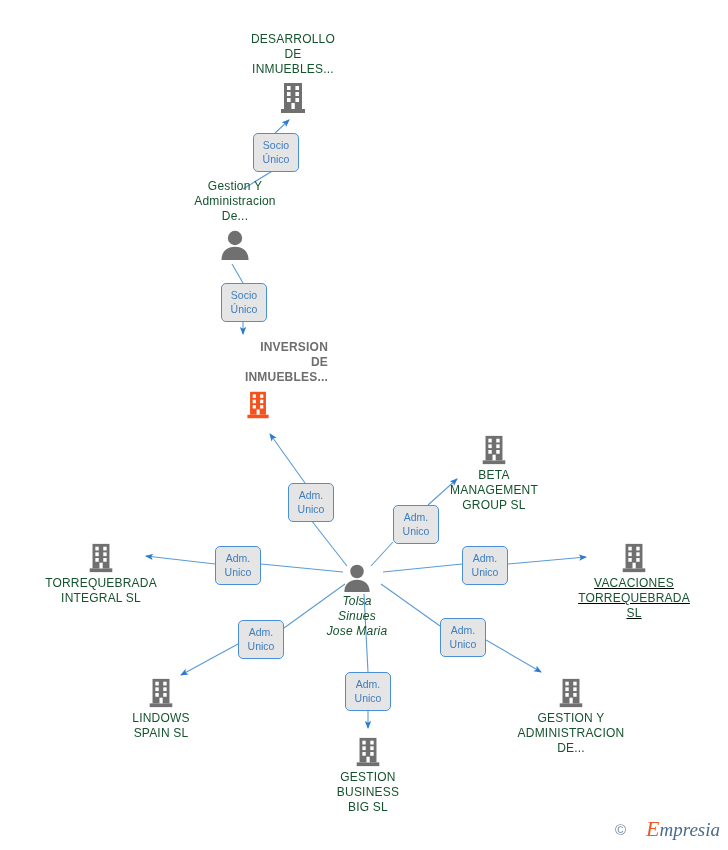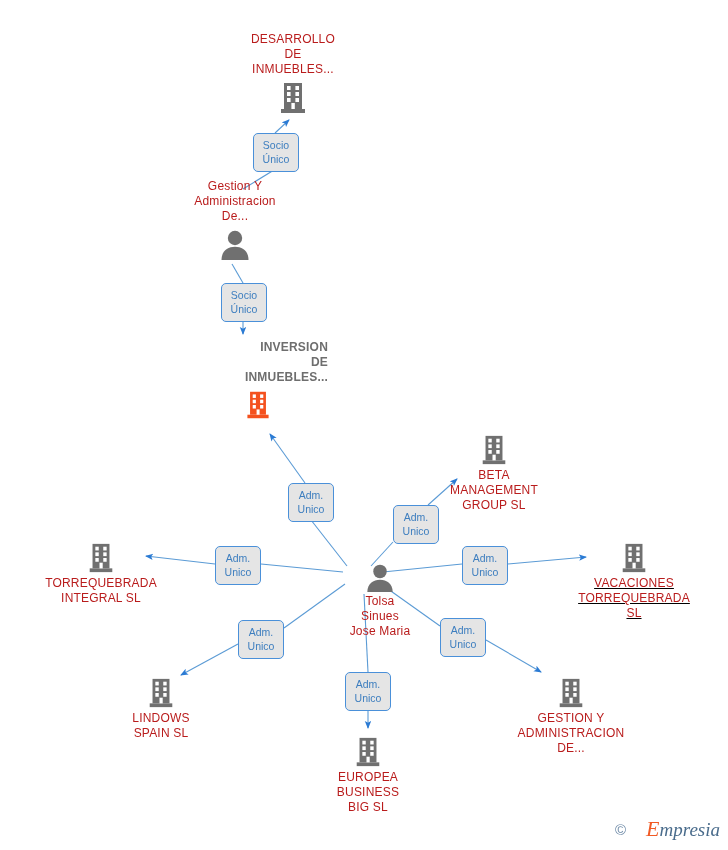--- a/index.html
+++ b/index.html
@@ -21,21 +21,21 @@
   
   .node {
     position: absolute;
     width: 140px;
     margin-left: -70px;
     text-align: center;
     line-height: 15px;
   }
   .node-label {
     font-size: 12px;
-    color: #b91c1c;
+    color: #14532d;
     letter-spacing: .2px;
     white-space: pre-line;
   }
   .node-label.strong { font-weight: bold; color: #6e6e6e; text-align: right; }
   .node-icon {
     display: block;
     margin: 0 auto;
   }
   .node.label-top .node-label { margin-bottom: 4px; }
   .node.label-bottom .node-label { margin-top: 2px; }
@@ -155,21 +155,21 @@
         <rect x="19.4" y="5" width="3.6" height="4"></rect>
         <rect x="11" y="11" width="3.6" height="4"></rect>
         <rect x="19.4" y="11" width="3.6" height="4"></rect>
         <rect x="11" y="17" width="3.6" height="4"></rect>
         <rect x="19.4" y="17" width="3.6" height="4"></rect>
         <rect x="15.4" y="22" width="3.4" height="6"></rect>
       </g>
     </svg>
   </div>
 
-  <div class="node label-bottom" style="left:380px; top:562px;">
+  <div class="node label-bottom" style="left:357px; top:562px;font-style:italic;">
     <svg class="node-icon" width="32" height="30" viewBox="0 0 34 32">
       <g fill="#707070">
         <circle cx="17" cy="10" r="7.2"></circle>
         <path d="M3.5,32 C3.5,22.8 9.8,18.8 17,18.8 C24.2,18.8 30.5,22.8 30.5,32 Z"></path>
       </g>
     </svg>
     <div class="node-label">Tolsa
 Sinues
 Jose Maria</div>
   </div>
@@ -265,21 +265,21 @@
       <g fill="#ffffff">
         <rect x="11" y="5" width="3.6" height="4"></rect>
         <rect x="19.4" y="5" width="3.6" height="4"></rect>
         <rect x="11" y="11" width="3.6" height="4"></rect>
         <rect x="19.4" y="11" width="3.6" height="4"></rect>
         <rect x="11" y="17" width="3.6" height="4"></rect>
         <rect x="19.4" y="17" width="3.6" height="4"></rect>
         <rect x="15.4" y="22" width="3.4" height="6"></rect>
       </g>
     </svg>
-    <div class="node-label">EUROPEA
+    <div class="node-label">GESTION
 BUSINESS
 BIG SL</div>
   </div>
 
   <div class="node label-bottom" style="left:571px; top:677px;">
     <svg class="node-icon" width="32" height="32" viewBox="0 0 34 34">
       <g fill="#707070">
         <rect x="8" y="2" width="18" height="26"></rect>
         <rect x="5" y="28" width="24" height="4"></rect>
       </g>

